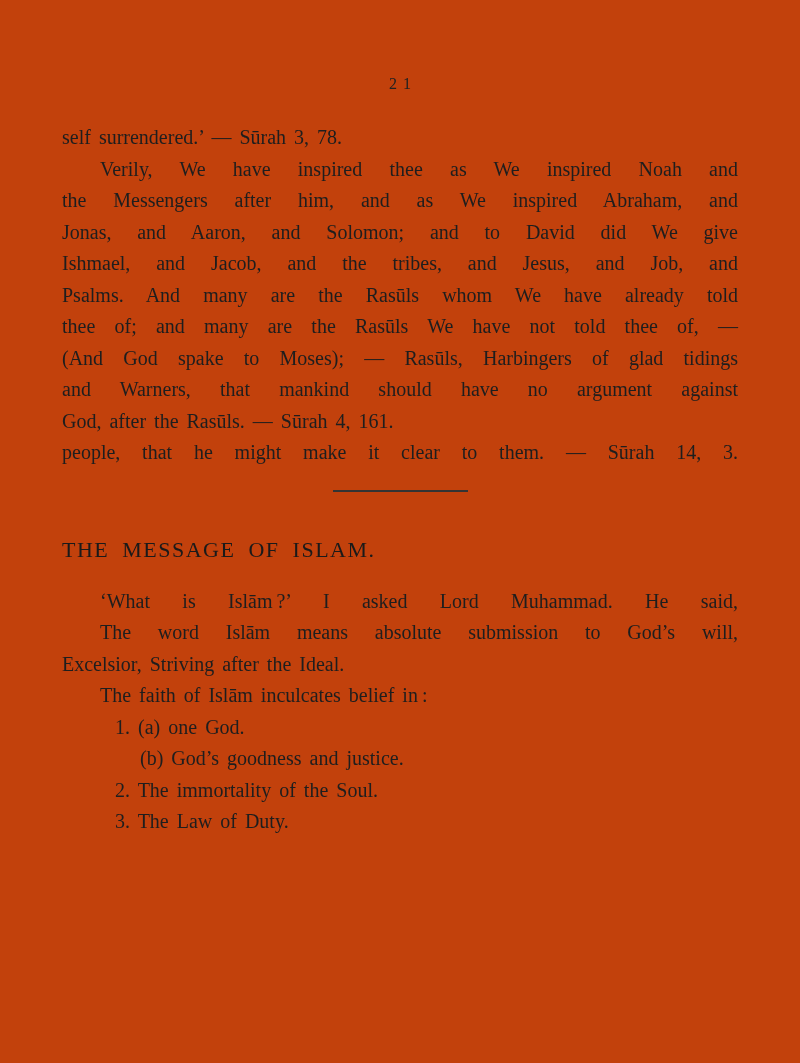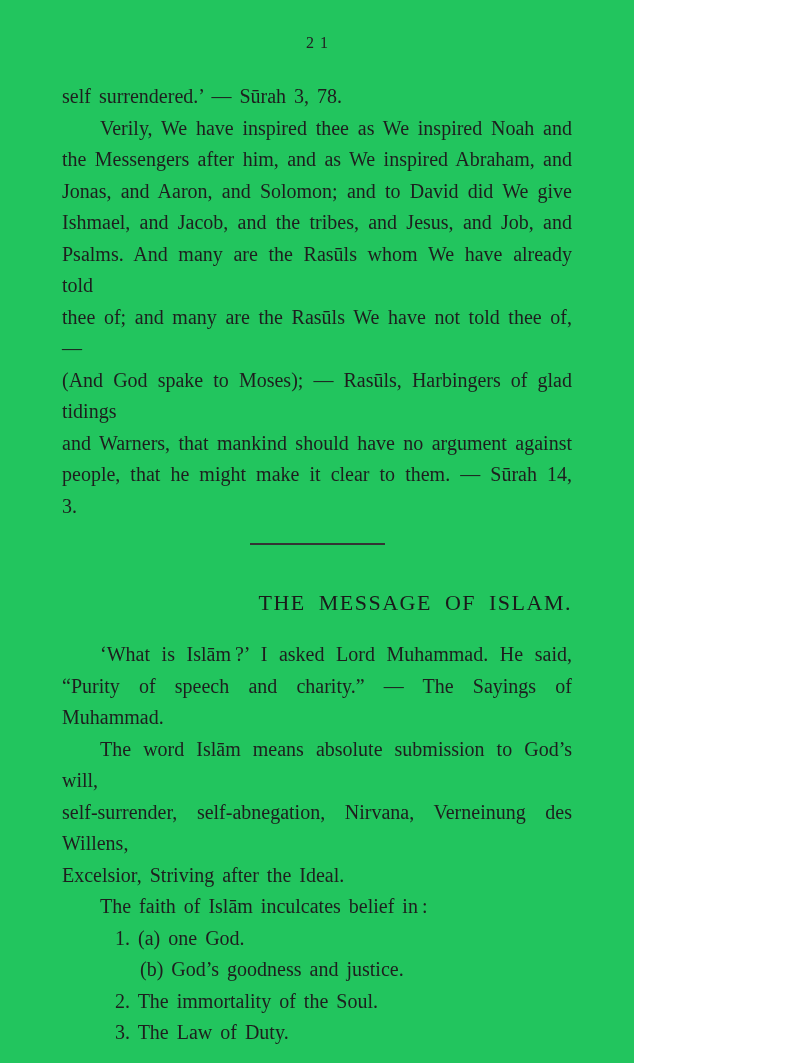--- a/index.html
+++ b/index.html
@@ -1,24 +1,24 @@
 <!DOCTYPE html>
 <html><head>
 <meta charset="utf-8">
 <style>
   * { margin: 0; padding: 0; box-sizing: border-box; }
   html, body { background: #ffffff; }
   .page {
     position: relative;
-    width: 634px;
+    width: 800px;
     height: 1063px;
-    background: #22c55e;
+    background: #c2410c;
     color: #1e1e1e;
     font-family: "Liberation Serif", "DejaVu Serif", serif;
-    padding-top: 34px;
+    padding-top: 75px;
     overflow: hidden;
   }
   .page-number {
     text-align: center;
     font-size: 16px;
     line-height: 18px;
     letter-spacing: 6px;
     text-indent: 6px; 
     color: #222;
   }
@@ -40,21 +40,21 @@
   .divider {
     width: 135px;
     height: 2px;
     background: #343434;
     margin: 21px auto 0 auto;
   }
   .heading {
     font-size: 22px;
     font-weight: normal;
     line-height: 28px;
-    text-align: right;
+    text-align: left;
     letter-spacing: 1.5px;
     word-spacing: 6px;
     margin: 44px 0 22px 0;
     color: #1a1a1a;
   }
   .li1 { padding-left: 53px; }
   .li2 { padding-left: 78px; }
 </style>
 </head>
 <body>
@@ -68,32 +68,31 @@
     <div class="line"><span>self surrendered.’ — Sūrah </span><span class="it">3, 78</span><span>.</span></div>
 
     <div class="line j ind"><span>Verily, We have inspired thee as We inspired Noah and</span></div>
     <div class="line j"><span>the Messengers after him, and as We inspired Abraham, and</span></div>
     <div class="line j"><span>Jonas, and Aaron, and Solomon; and to David did We give</span></div>
     <div class="line j"><span>Ishmael, and Jacob, and the tribes, and Jesus, and Job, and</span></div>
     <div class="line j"><span>Psalms. And many are the Rasūls whom We have already told</span></div>
     <div class="line j"><span>thee of; and many are the Rasūls We have not told thee of, —</span></div>
     <div class="line j"><span>(And God spake to Moses); — Rasūls, Harbingers of glad tidings</span></div>
     <div class="line j"><span>and Warners, that mankind should have no argument against</span></div>
+    <div class="line"><span>God, after the Rasūls. — Sūrah </span><span class="it">4</span><span>, 161.</span></div>
 
     <div class="line j"><span>people, that he might make it clear to them. — Sūrah </span><span class="it">14, 3</span><span>.</span></div>
 
     <div class="divider"></div>
 
     <h1 class="heading">THE MESSAGE OF ISLAM.</h1>
 
     <div class="line j ind"><span class="it">‘What is Islām ?’ I asked Lord Muhammad. He said,</span></div>
-    <div class="line j"><span class="it">“Purity of speech and charity.”</span><span> — The Sayings of Muhammad.</span></div>
 
     <div class="line j ind"><span>The word Islām means absolute submission to God’s will,</span></div>
-    <div class="line j"><span>self-surrender, self-abnegation, Nirvana, Verneinung des Willens,</span></div>
     <div class="line"><span>Excelsior, </span><span class="it">Striving after the Ideal</span><span>.</span></div>
 
     <div class="line ind"><span>The faith of Islām inculcates belief in :</span></div>
 
     <div class="line li1"><span>1. (</span><span class="it">a</span><span>) </span><span class="it">one</span><span> God.</span></div>
     <div class="line li2"><span>(</span><span class="it">b</span><span>) God’s goodness and justice.</span></div>
     <div class="line li1"><span>2. The immortality of the Soul.</span></div>
     <div class="line li1"><span>3. The Law of Duty.</span></div>
 
   </div>

